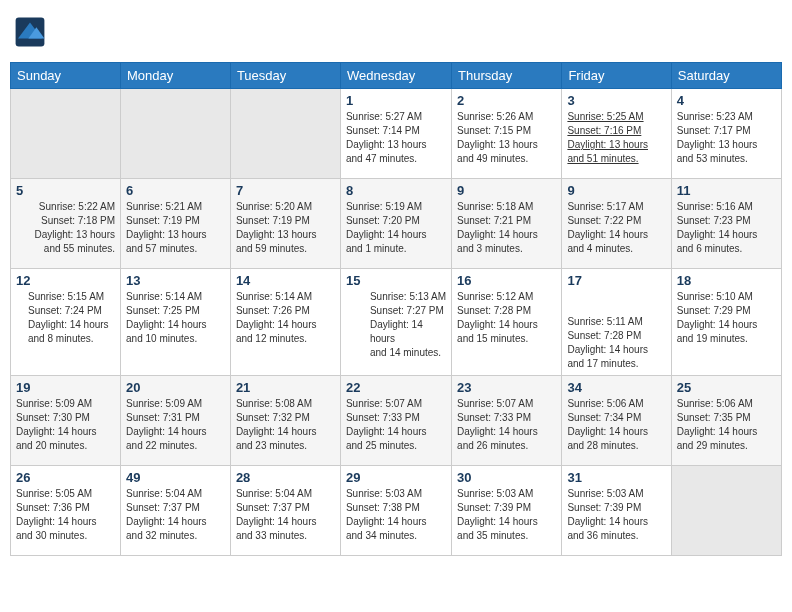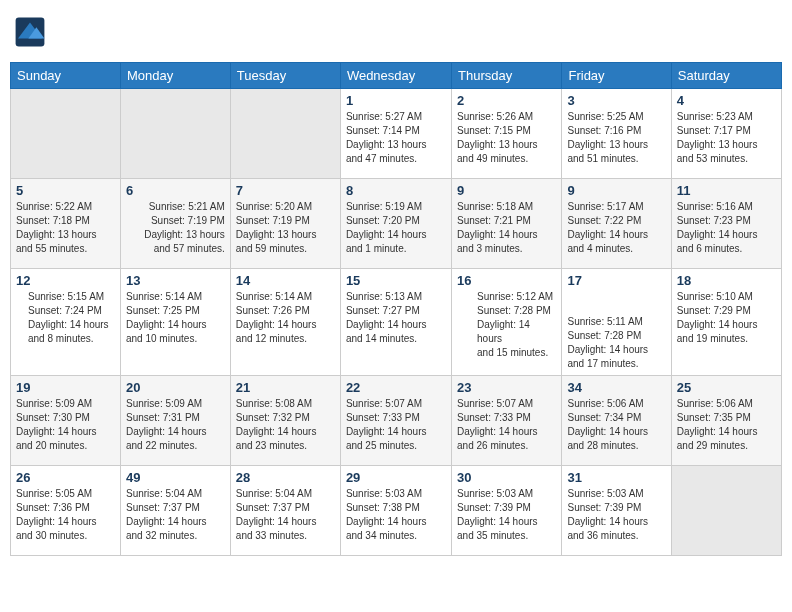--- a/index.html
+++ b/index.html
@@ -138,44 +138,44 @@
         </td>
         <td>
           <div class="day-number">2</div>
           <div class="day-info" style="white-space: pre-line;">Sunrise: 5:26 AM
 Sunset: 7:15 PM
 Daylight: 13 hours
 and 49 minutes.</div>
         </td>
         <td>
           <div class="day-number">3</div>
-          <div class="day-info" style="white-space: pre-line;">Sunrise: 5:25 AM
+          <div class="day-info" style="white-space: pre-line; text-decoration: underline;">Sunrise: 5:25 AM
 Sunset: 7:16 PM
 Daylight: 13 hours
 and 51 minutes.</div>
         </td>
         <td>
           <div class="day-number">4</div>
           <div class="day-info" style="white-space: pre-line;">Sunrise: 5:23 AM
 Sunset: 7:17 PM
 Daylight: 13 hours
 and 53 minutes.</div>
         </td>
       </tr>
       <tr>
         <td>
           <div class="day-number">5</div>
-          <div class="day-info" style="white-space: pre-line;">Sunrise: 5:22 AM
+          <div class="day-info" style="white-space: pre-line; text-align: right;">Sunrise: 5:22 AM
 Sunset: 7:18 PM
 Daylight: 13 hours
 and 55 minutes.</div>
         </td>
         <td>
           <div class="day-number">6</div>
-          <div class="day-info" style="white-space: pre-line; text-align: right;">Sunrise: 5:21 AM
+          <div class="day-info" style="white-space: pre-line;">Sunrise: 5:21 AM
 Sunset: 7:19 PM
 Daylight: 13 hours
 and 57 minutes.</div>
         </td>
         <td>
           <div class="day-number">7</div>
           <div class="day-info" style="white-space: pre-line;">Sunrise: 5:20 AM
 Sunset: 7:19 PM
 Daylight: 13 hours
 and 59 minutes.</div>
@@ -226,28 +226,28 @@
         </td>
         <td>
           <div class="day-number">14</div>
           <div class="day-info" style="white-space: pre-line;">Sunrise: 5:14 AM
 Sunset: 7:26 PM
 Daylight: 14 hours
 and 12 minutes.</div>
         </td>
         <td>
           <div class="day-number">15</div>
-          <div class="day-info" style="white-space: pre-line;">Sunrise: 5:13 AM
+          <div class="day-info" style="white-space: pre-line; margin-left: 24px;">Sunrise: 5:13 AM
 Sunset: 7:27 PM
 Daylight: 14 hours
 and 14 minutes.</div>
         </td>
         <td>
           <div class="day-number">16</div>
-          <div class="day-info" style="white-space: pre-line; margin-left: 20px;">Sunrise: 5:12 AM
+          <div class="day-info" style="white-space: pre-line;">Sunrise: 5:12 AM
 Sunset: 7:28 PM
 Daylight: 14 hours
 and 15 minutes.</div>
         </td>
         <td>
           <div class="day-number">17</div>
           <div class="day-info" style="white-space: pre-line; margin-top: 27px;">Sunrise: 5:11 AM
 Sunset: 7:28 PM
 Daylight: 14 hours
 and 17 minutes.</div>

